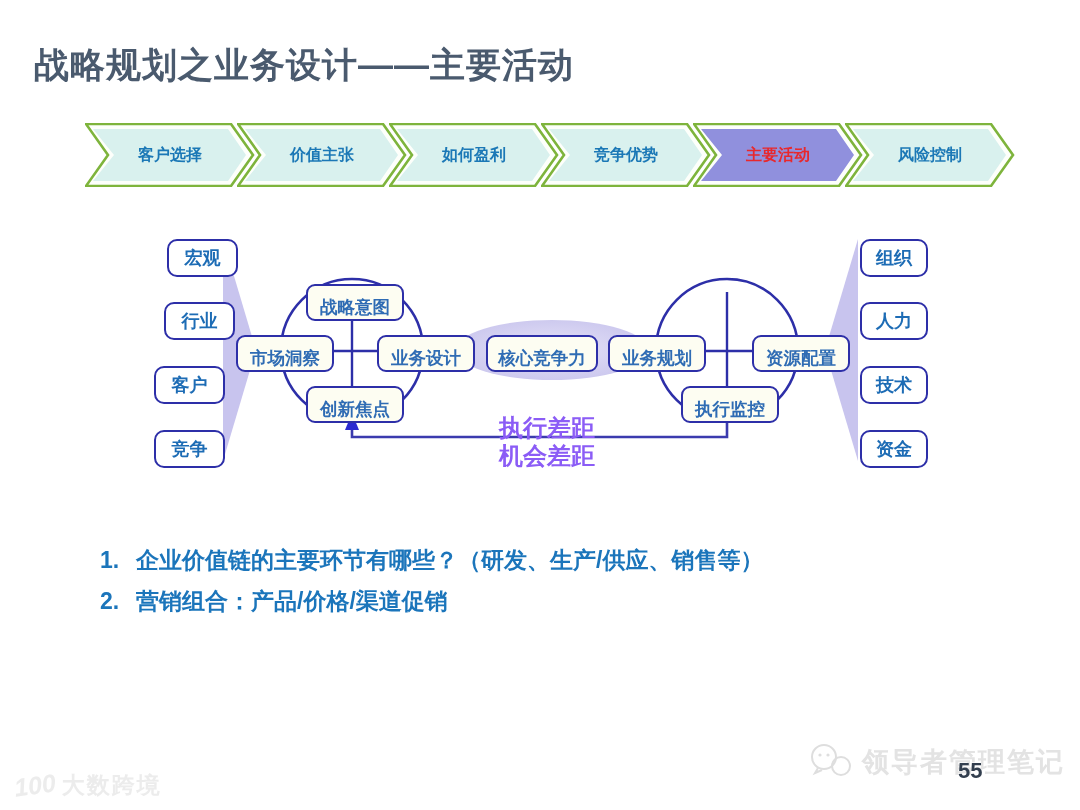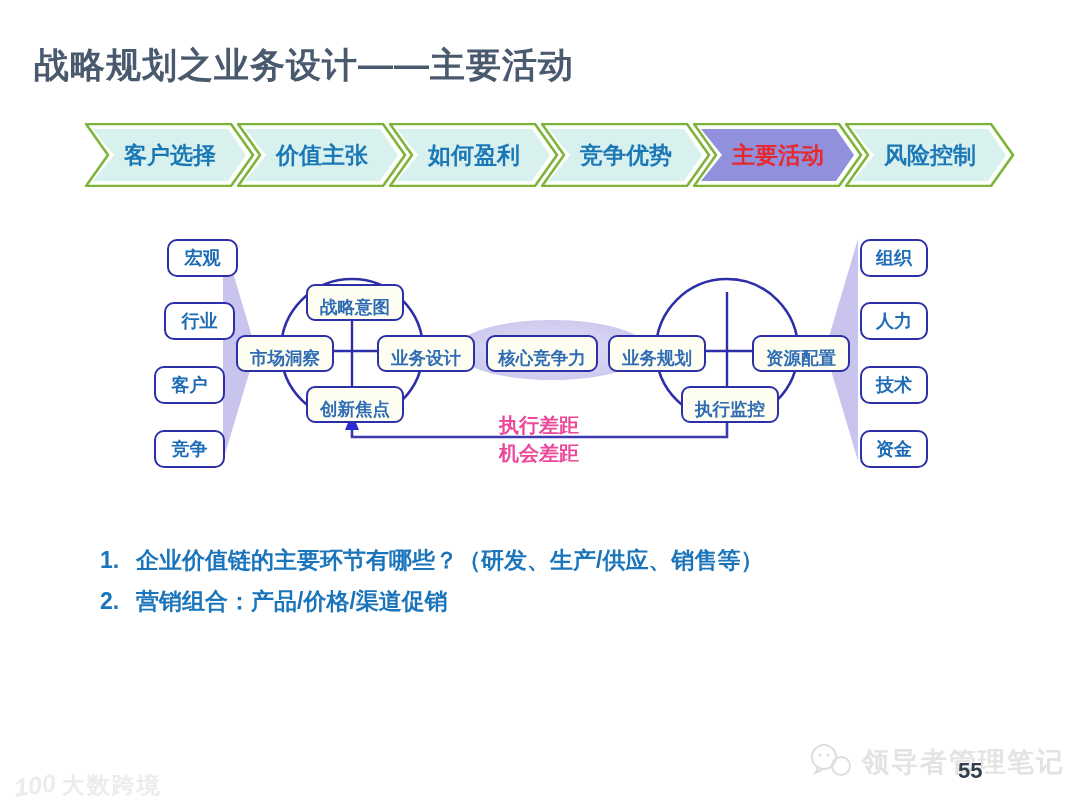--- a/index.html
+++ b/index.html
@@ -13,37 +13,37 @@
     font-size:35px;font-weight:bold;color:#4a5a6e;letter-spacing:1px;white-space:nowrap;
   }
   
   .tab{position:absolute;top:123px;width:170px;height:64px;cursor:default;}
   .tab svg{position:absolute;left:0;top:0;width:100%;height:100%;}
   .tab .outer{fill:#fdfffb;stroke:#7eb43c;stroke-width:2.6;}
   .tab .inner{fill:#d9f1ee;}
   .tab--active .inner{fill:#9090dd;}
   .tab-label{
     position:absolute;inset:0;display:flex;align-items:center;justify-content:center;
-    font-size:23px;font-weight:bold;color:#1b78b6;white-space:nowrap;
+    font-size:16px;font-weight:bold;color:#1b78b6;white-space:nowrap;
   }
   .tab--active .tab-label{color:#e8282c;}
   
   .diagram-svg{position:absolute;left:0;top:0;width:1080px;height:810px;pointer-events:none;}
   .dbox{
     position:absolute;display:flex;align-items:flex-end;justify-content:center;
     background:#fdfdf2;border:2.5px solid #2d2fa8;border-radius:9px;
     color:#2f6cb4;font-weight:bold;font-size:17.5px;white-space:nowrap;
   }
   .sbox{
     position:absolute;display:flex;align-items:center;justify-content:center;
     background:#ffffff;border:2.5px solid #2d2fa8;border-radius:10px;
     color:#1d6cb5;font-weight:bold;font-size:18px;white-space:nowrap;
   }
   .gap-label{
-    position:absolute;font-size:20px;font-weight:bold;color:#ec4899;white-space:nowrap;
+    position:absolute;font-size:24px;font-weight:bold;color:#8b5cf6;white-space:nowrap;
   }
   
   .notes{position:absolute;left:100px;top:546px;}
   .note-row{display:flex;align-items:flex-start;margin-bottom:11px;
     color:#1b75bb;font-weight:bold;font-size:23px;line-height:1.3;white-space:nowrap;}
   .note-num{width:36px;flex:0 0 36px;}
   
   .wm-left{position:absolute;left:14px;top:770px;display:flex;align-items:center;gap:6px;
     color:#ececec;font-weight:bold;}
   .wm-left .mark{font-size:25px;font-style:italic;transform:rotate(-8deg);}

